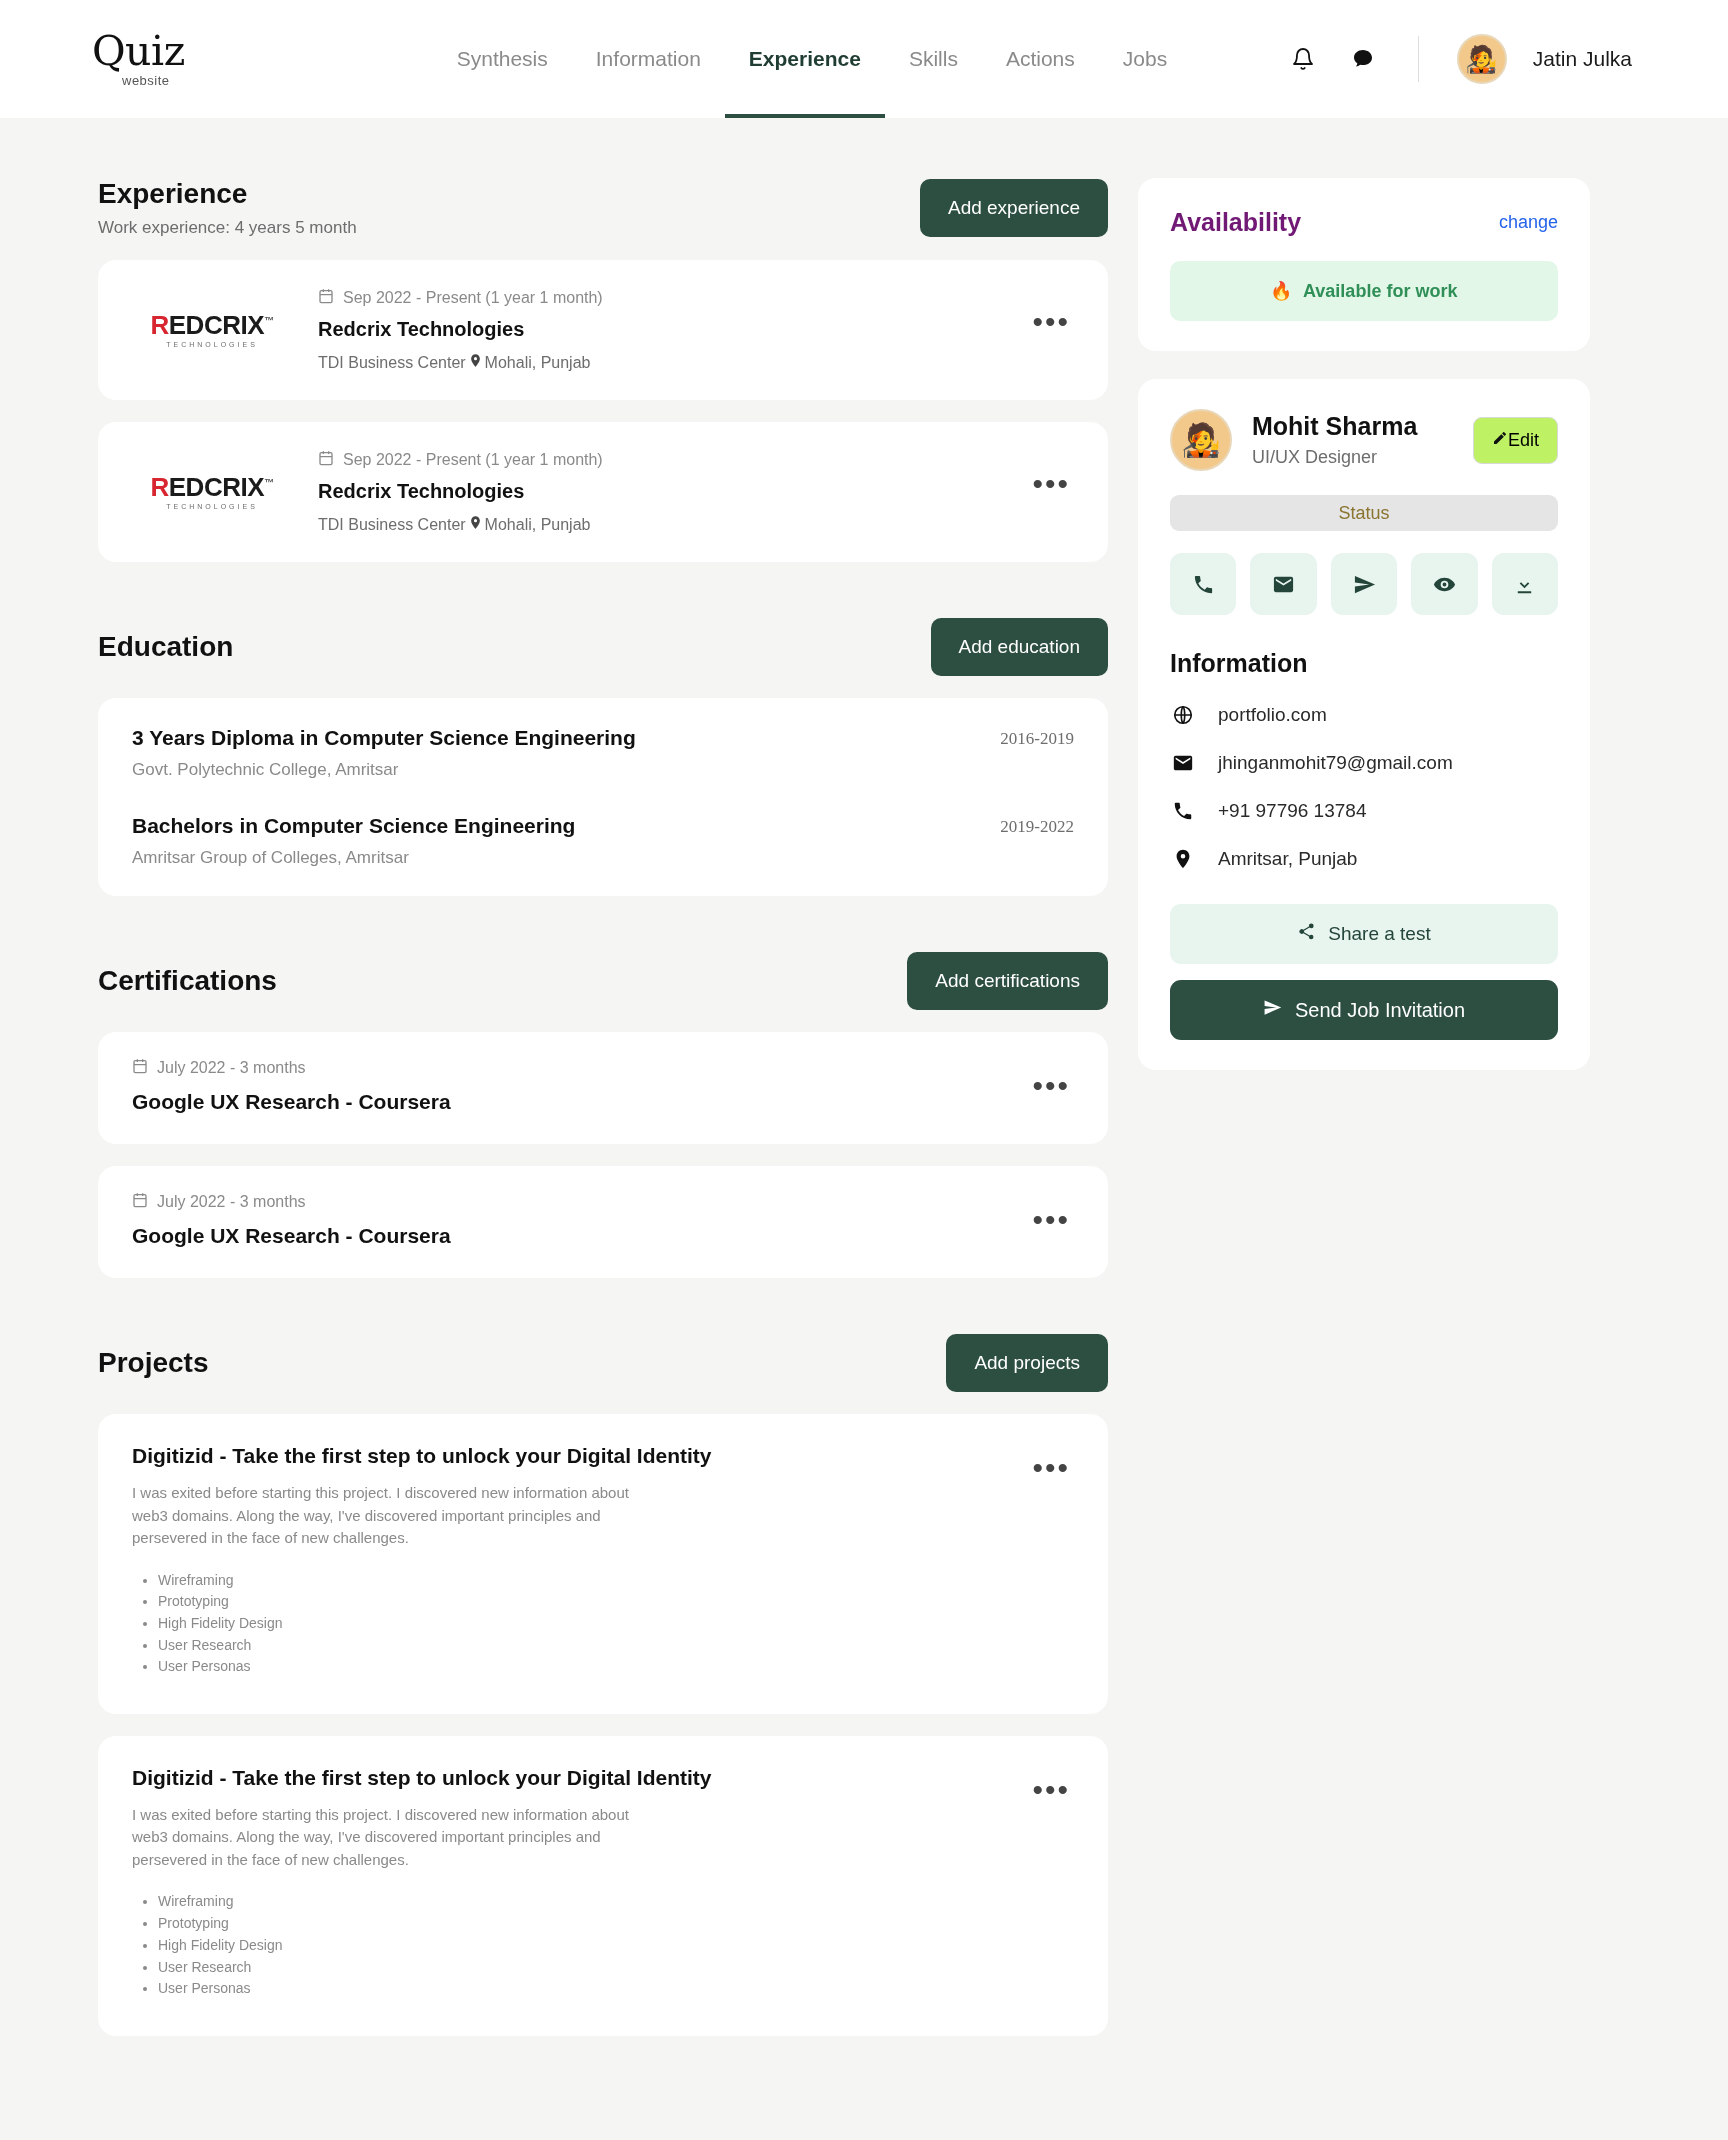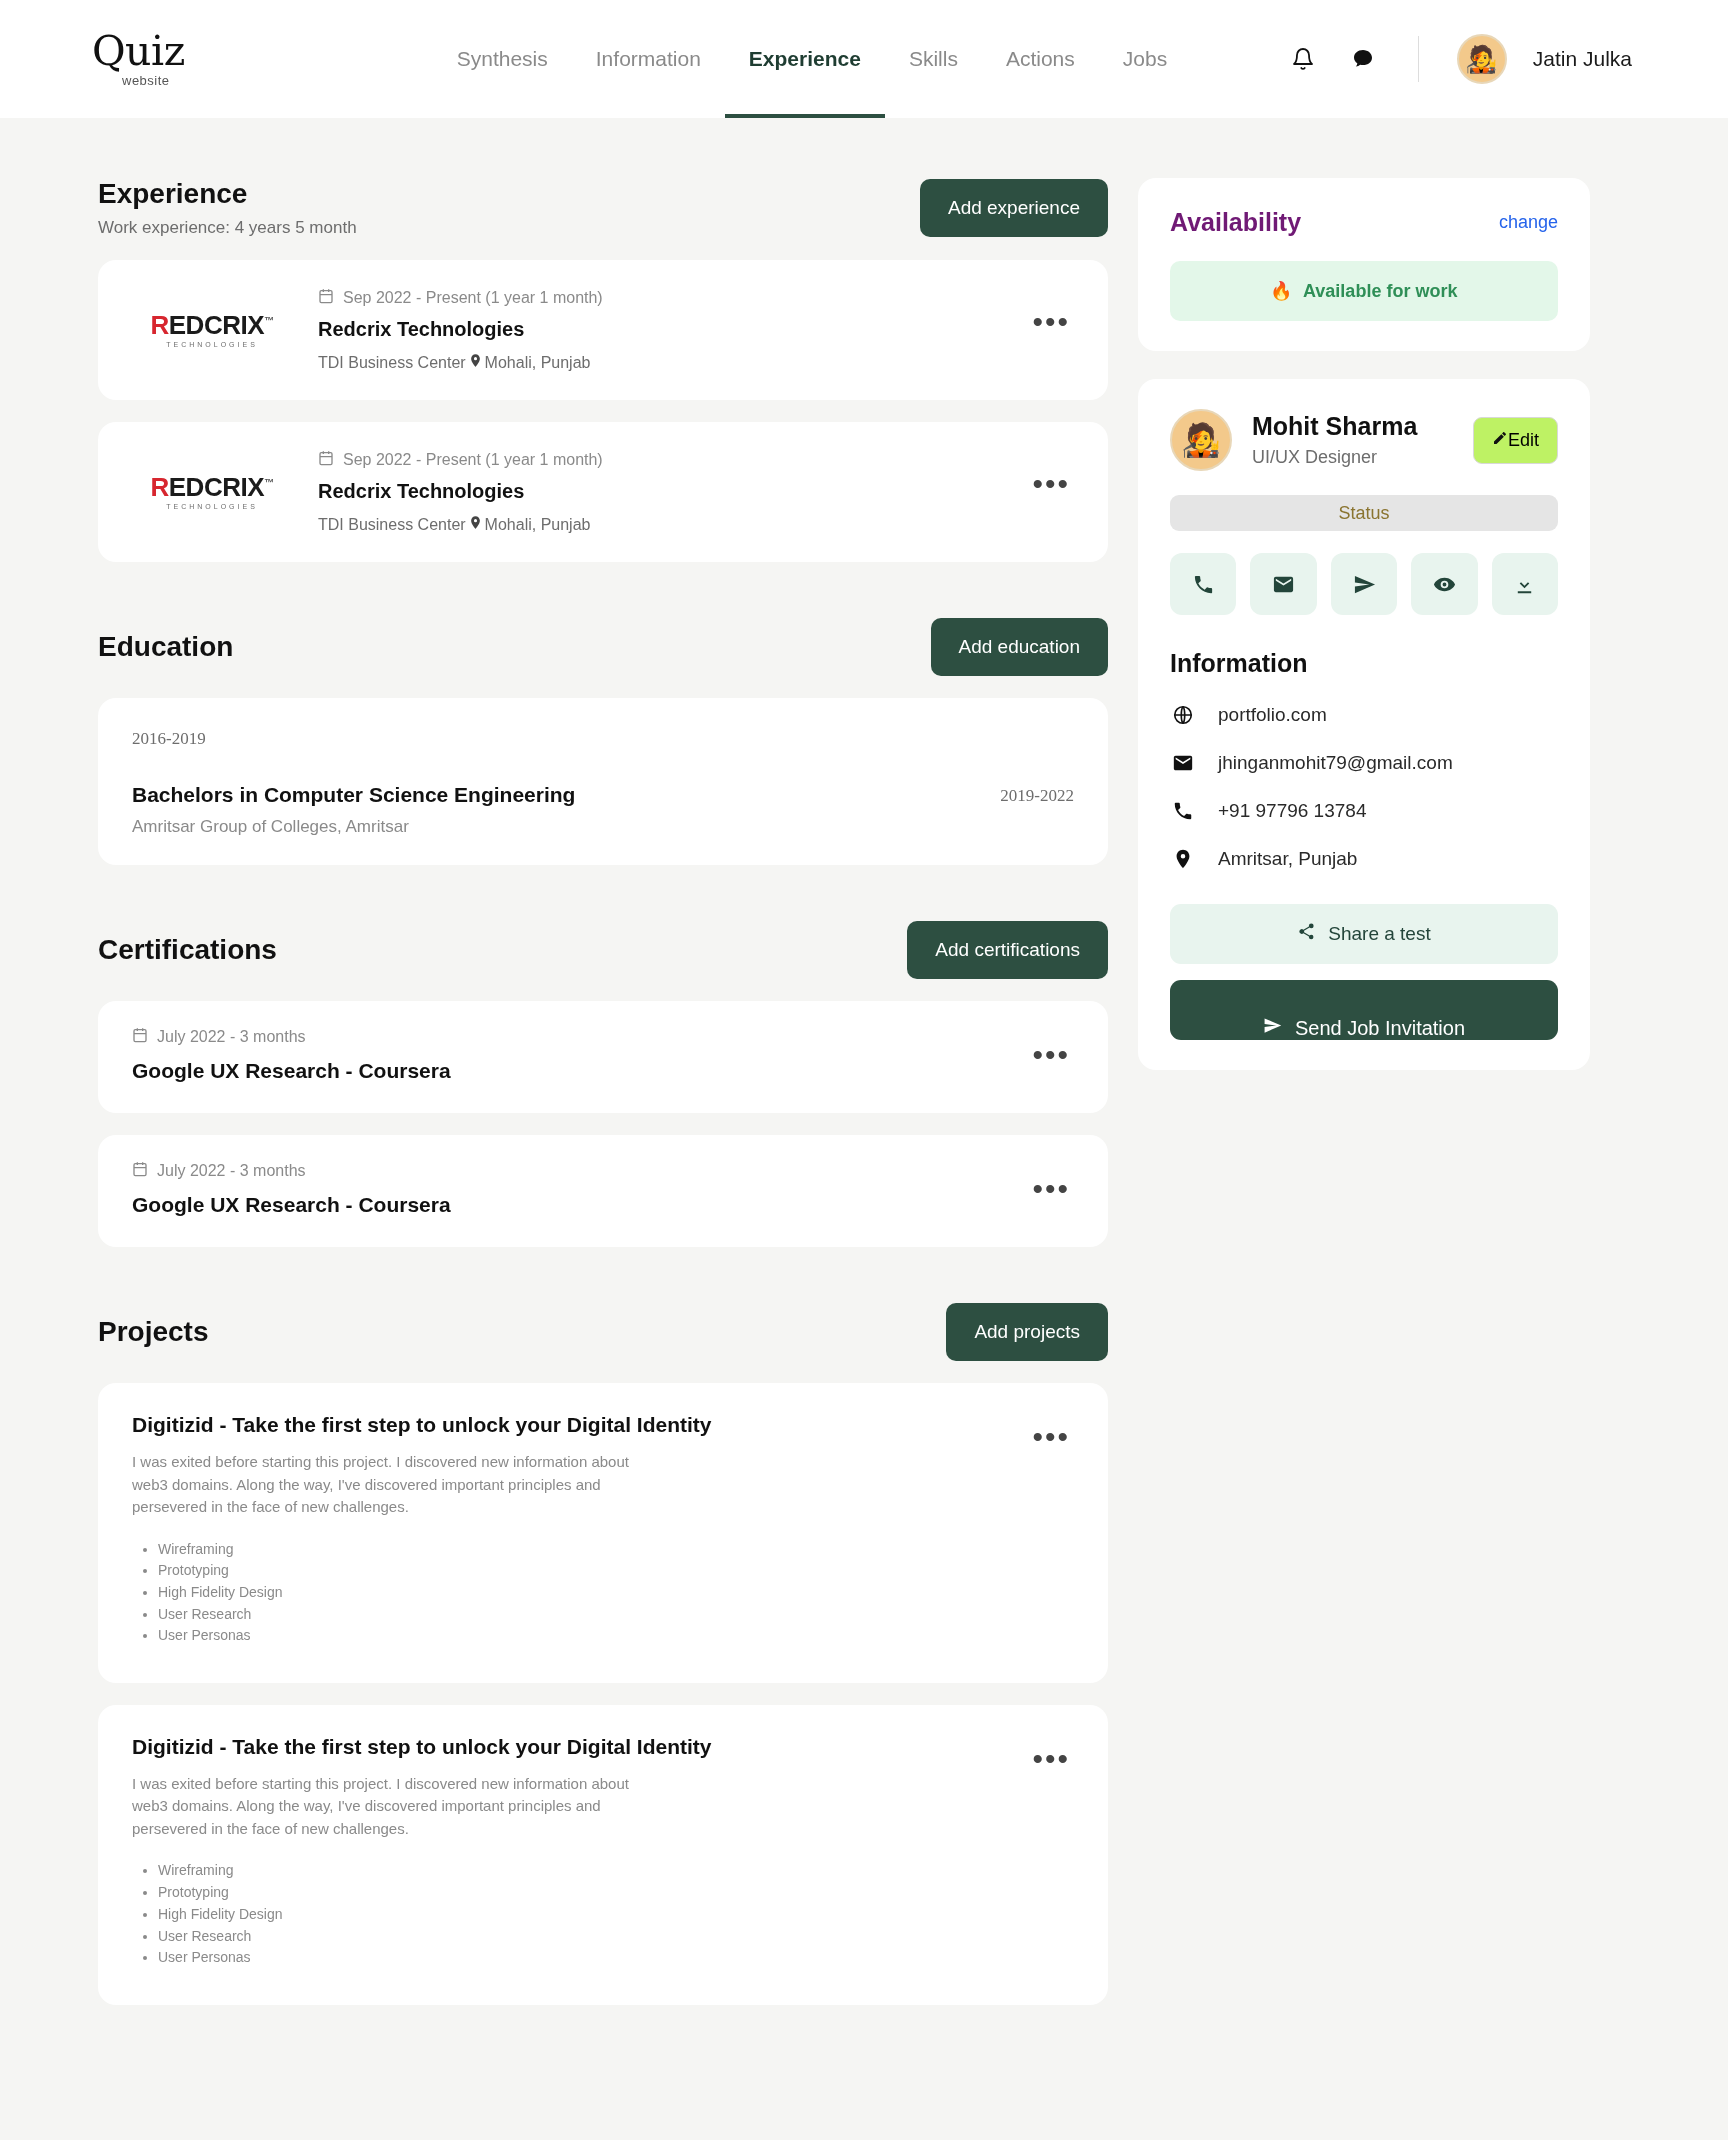--- a/index.html
+++ b/index.html
@@ -256,21 +256,21 @@
   }
   .btn-invite {
     margin-top: 16px;
     width: 100%;
     height: 60px;
     background: #2d4f41;
     border: none;
     border-radius: 11px;
     font-size: 20px;
     color: #fff;
-    display: flex; align-items: flex-end; justify-content: center; gap: 13px;
+    display: flex; align-items: center; justify-content: center; gap: 13px;
     cursor: pointer;
     font-family: "Liberation Sans", sans-serif;
   }
   .mt-extra { margin-top: 56px; }
 </style>
 </head>
 <body>
 
 <div class="page">
 
@@ -381,20 +381,24 @@
         <div class="dots exp-dots">•••</div>
       </div>
 
       <div class="section-head mt-extra">
         <div class="section-title">Education</div>
         <button class="btn-primary">Add education</button>
       </div>
 
       <div class="card">
         <div class="edu-row">
+          <div>
+            <div class="edu-title">3 Years Diploma in Computer Science Engineering</div>
+            <div class="edu-sub">Govt. Polytechnic College, Amritsar</div>
+          </div>
           <div class="edu-years">2016-2019</div>
         </div>
         <div class="edu-gap"></div>
         <div class="edu-row">
           <div>
             <div class="edu-title">Bachelors in Computer Science Engineering</div>
             <div class="edu-sub">Amritsar Group of Colleges, Amritsar</div>
           </div>
           <div class="edu-years">2019-2022</div>
         </div>

